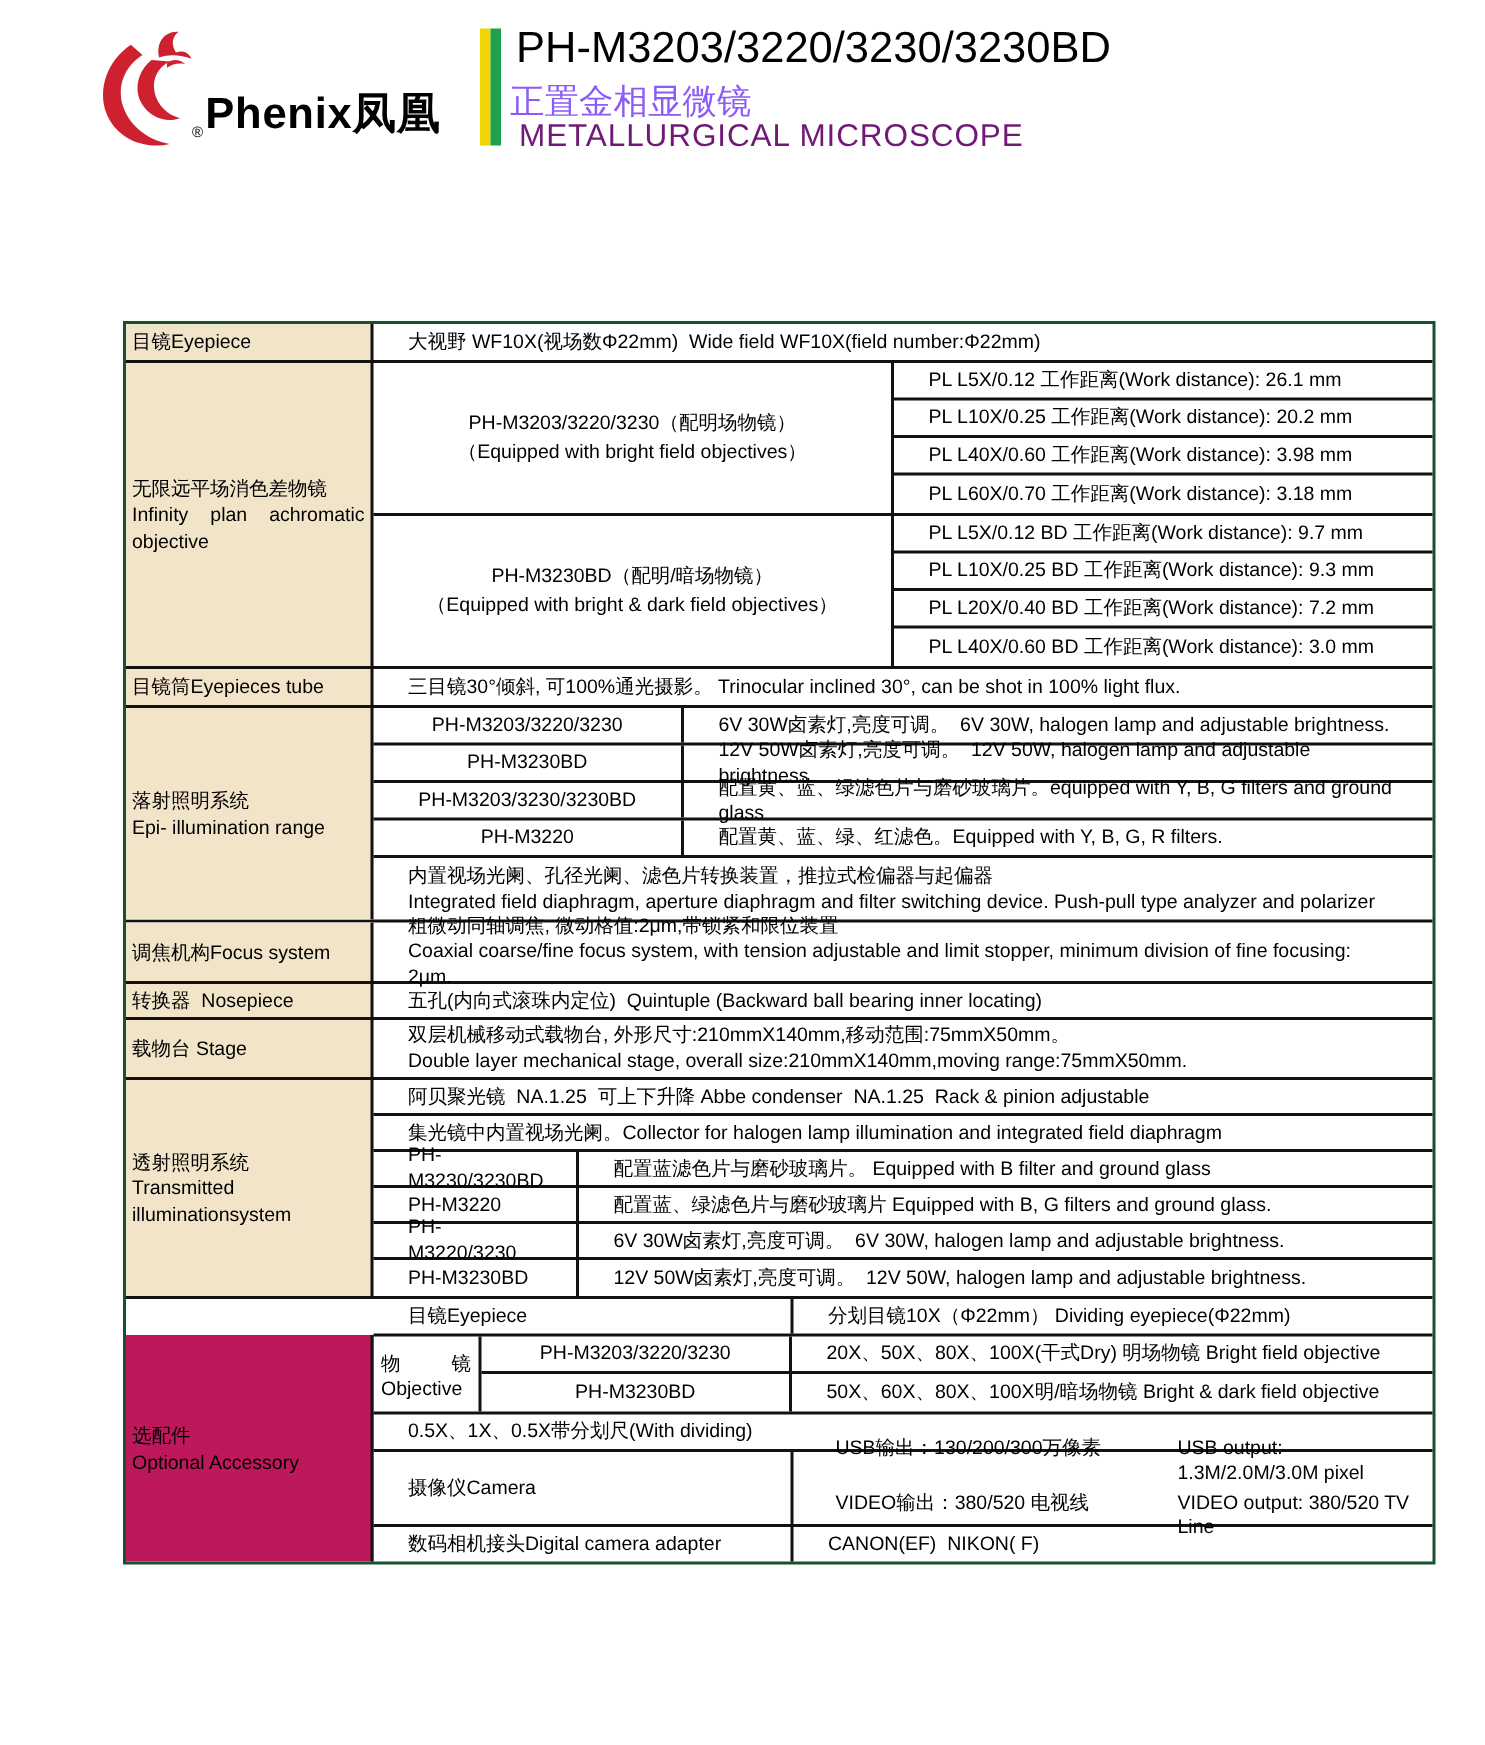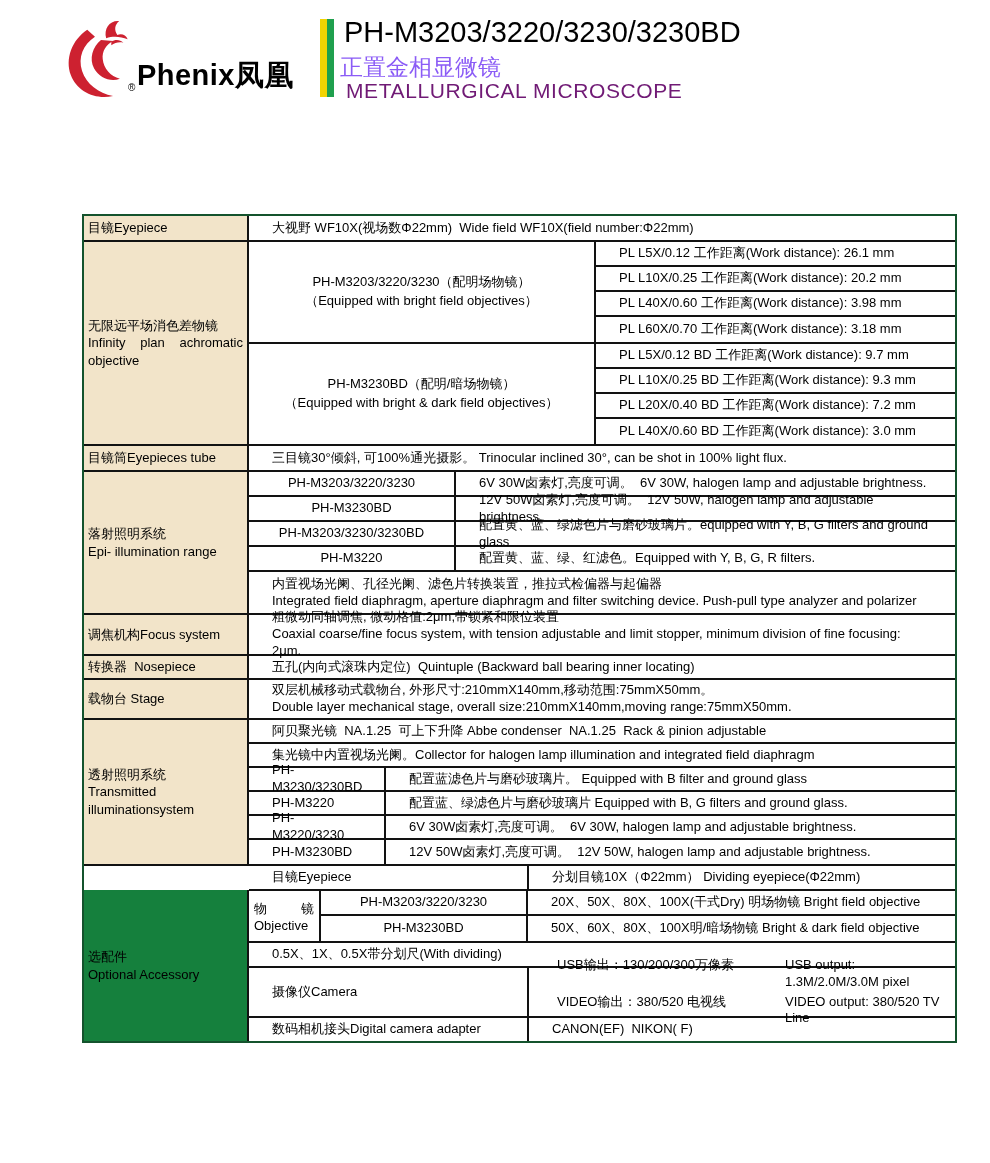--- a/index.html
+++ b/index.html
@@ -23,21 +23,21 @@
   .sub-en { position:absolute; left:346px; top:79px; font-size:21px; color:#701a75; letter-spacing:.6px; white-space:nowrap; }
 
   
   .spec-table { position:absolute; left:82px; top:214px; width:875px; border:2px solid #14532d; font-size:13px; background:#fff; }
   .sec { display:flex; border-bottom:2px solid #121212; }
   .spec-table > .sec:last-child { border-bottom:none; }
 
   .lbl { flex:0 0 165px; width:165px; background:#f2e4c9; border-right:2px solid #121212;
          display:flex; flex-direction:column; justify-content:center; padding:2px 4px; }
   .lbl span { display:block; white-space:pre-wrap; line-height:1.35; }
-  .lbl.blue { background:#15803d;margin-top:24px; }
+  .lbl.blue { background:#be185d;margin-top:24px; }
   .objlbl span { white-space:normal; text-align:justify; }
 
   .content { flex:1; min-width:0; display:flex; flex-direction:column; }
   .crow { display:flex; border-bottom:2px solid #121212; }
   .content > .crow:last-child { border-bottom:none; }
 
   .cell { display:flex; align-items:center; padding:1px 23px; line-height:1.3; min-width:0; }
   .cell span { white-space:pre-wrap; }
   .cell.col { flex-direction:column; justify-content:center; align-items:flex-start; }
   .val { flex:1; }

